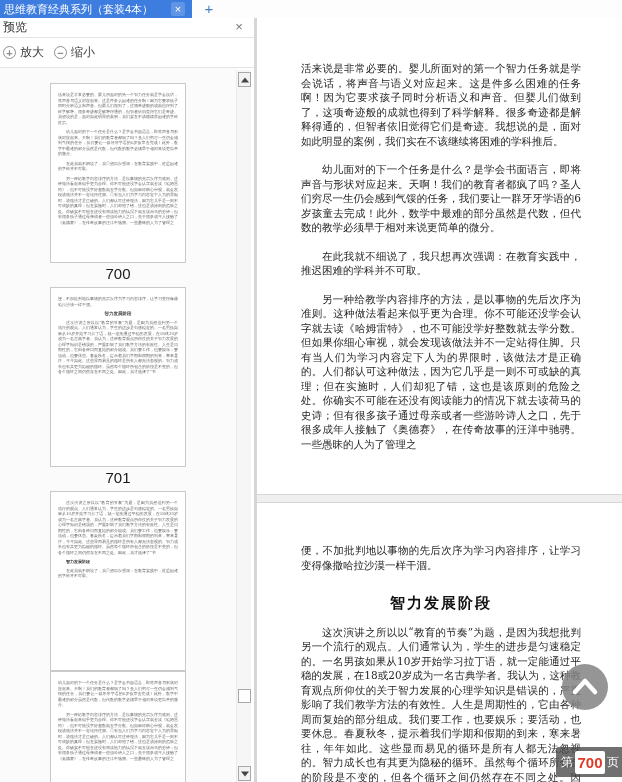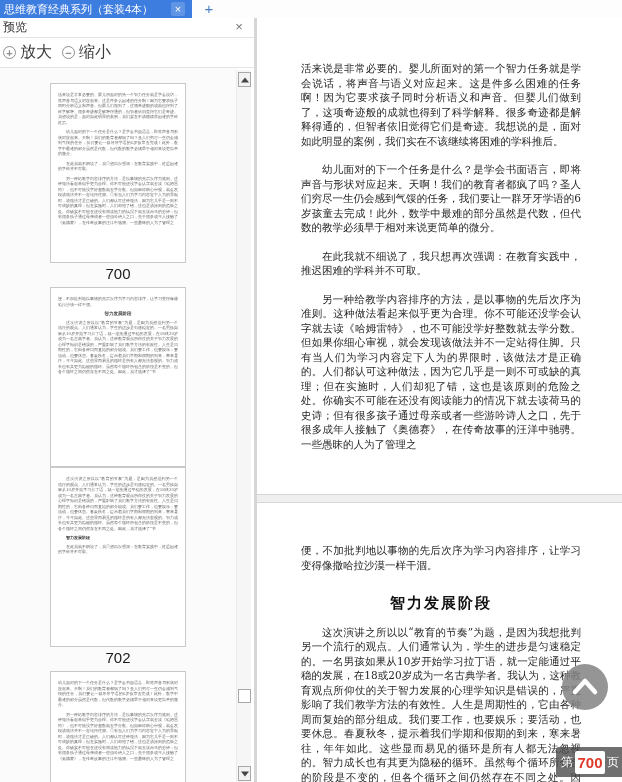--- a/index.html
+++ b/index.html
@@ -20,21 +20,21 @@
   
   .sidebar{position:absolute;left:0;top:18px;width:254px;height:764px;background:#ffffff;overflow:hidden;}
   .panel-header{position:absolute;left:0;top:0;width:254px;height:19px;background:#fff;border-bottom:1px solid #e4e4e4;text-decoration:underline;}
   .panel-title{position:absolute;left:3px;top:0;line-height:19px;font-size:12px;color:#333;}
   .panel-close{position:absolute;right:8px;top:2px;width:14px;height:14px;line-height:14px;text-align:center;font-size:13px;color:#777;cursor:pointer;}
   .panel-toolbar{position:absolute;left:0;top:20px;width:254px;height:30px;border-bottom:1px solid #e4e4e4;background:#fff;
     display:flex;align-items:center;padding-left:3px;box-sizing:border-box;}
   .zoom-btn{display:flex;align-items:center;margin-right:10px;cursor:pointer;}
   .zoom-circle{width:13px;height:13px;border:1px solid #8f8f8f;border-radius:50%;color:#8f8f8f;
     font-size:11px;line-height:12px;text-align:center;box-sizing:border-box;margin-right:4px;font-weight:bold;}
-  .zoom-label{font-size:16px;color:#3c3c3c;}
+  .zoom-label{font-size:12px;color:#3c3c3c;}
   .thumb-list{position:absolute;left:0;top:50px;width:236px;height:714px;background:#fbfbfb;overflow:hidden;}
   .thumb{width:136px;margin:0 auto;}
   .thumb:first-child{margin-top:15px;}
   .thumb-page{width:136px;height:180px;background:#fff;border:1px solid #c9c9c9;box-sizing:border-box;
     overflow:hidden;cursor:pointer;}
   .thumb-label{height:18px;line-height:18px;margin-top:2px;margin-bottom:4px;text-align:center;
     font-size:15px;color:#1a1a1a;font-family:"Liberation Sans",sans-serif;}
   .mini-inner{width:200%;transform:scale(0.5);transform-origin:0 0;
     padding:16px 14px 0 14px;box-sizing:border-box;
     font-family:"DejaVu Serif","Liberation Serif",serif;color:#666;
@@ -117,31 +117,31 @@
     </div>
 
     <div class="thumb">
       <div class="thumb-page">
         <div class="mini-inner">
           <p>便，不加批判地以事物的先后次序为学习内容排序，让学习变得像撒哈拉沙漠一样干涸。</p>
           <div class="mini-h">智力发展阶段</div>
           <p class="ind">这次演讲之所以以“教育的节奏”为题，是因为我想批判另一个流行的观点。人们通常认为，学生的进步是匀速稳定的。一名男孩如果从10岁开始学习拉丁语，就一定能通过平稳的发展，在18或20岁成为一名古典学者。我认为，这种教育观点所仰仗的关于智力发展的心理学知识是错误的，严重影响了我们教学方法的有效性。人生是周期性的，它由各种周而复始的部分组成。我们要工作，也要娱乐；要活动，也要休息。春夏秋冬，提示着我们学期和假期的到来，寒来暑往，年年如此。这些显而易见的循环是所有人都无法忽视的。智力成长也有其更为隐秘的循环。虽然每个循环所包含的阶段是不变的，但各个循环之间仍然存在不同之处。因此，我才选择了“节</p>
         </div>
       </div>
+      <div class="thumb-label">701</div>
     </div>
 
     <div class="thumb">
       <div class="thumb-page">
         <div class="mini-inner">
           <p class="ind">这次演讲之所以以“教育的节奏”为题，是因为我想批判另一个流行的观点。人们通常认为，学生的进步是匀速稳定的。一名男孩如果从10岁开始学习拉丁语，就一定能通过平稳的发展，在18或20岁成为一名古典学者。我认为，这种教育观点所仰仗的关于智力发展的心理学知识是错误的，严重影响了我们教学方法的有效性。人生是周期性的，它由各种周而复始的部分组成。我们要工作，也要娱乐；要活动，也要休息。春夏秋冬，提示着我们学期和假期的到来，寒来暑往，年年如此。这些显而易见的循环是所有人都无法忽视的。智力成长也有其更为隐秘的循环。虽然每个循环所包含的阶段是不变的，但各个循环之间仍然存在不同之处。因此，我才选择了“节</p>
           <div class="mini-h2">智力发展阶段</div>
           <p class="ind">在此我就不细说了，我只想再次强调：在教育实践中，推迟困难的学科并不可取。</p>
         </div>
       </div>
-      <div class="thumb-label">702</div>
     </div>
 
     <div class="thumb">
       <div class="thumb-page">
         <div class="mini-inner">
           <p>幼儿面对的下一个任务是什么？是学会书面语言，即将声音与形状对应起来。天啊！我们的教育者都疯了吗？圣人们穷尽一生仍会感到气馁的任务，我们要让一群牙牙学语的6岁孩童去完成！此外，数学中最难的部分虽然是代数，但代数的教学必须早于相对来说更简单的微分。</p>
           <p class="ind">另一种给教学内容排序的方法，是以事物的先后次序为准则。这种做法看起来似乎更为合理。你不可能还没学会认字就去读《哈姆雷特》，也不可能没学好整数就去学分数。但如果你细心审视，就会发现该做法并不一定站得住脚。只有当人们为学习内容定下人为的界限时，该做法才是正确的。人们都认可这种做法，因为它几乎是一则不可或缺的真理；但在实施时，人们却犯了错，这也是该原则的危险之处。你确实不可能在还没有阅读能力的情况下就去读荷马的史诗；但有很多孩子通过母亲或者一些游吟诗人之口，先于很多成年人接触了《奥德赛》，在传奇故事的汪洋中驰骋。一些愚昧的人为了管理之</p>
         </div>
       </div>
 

